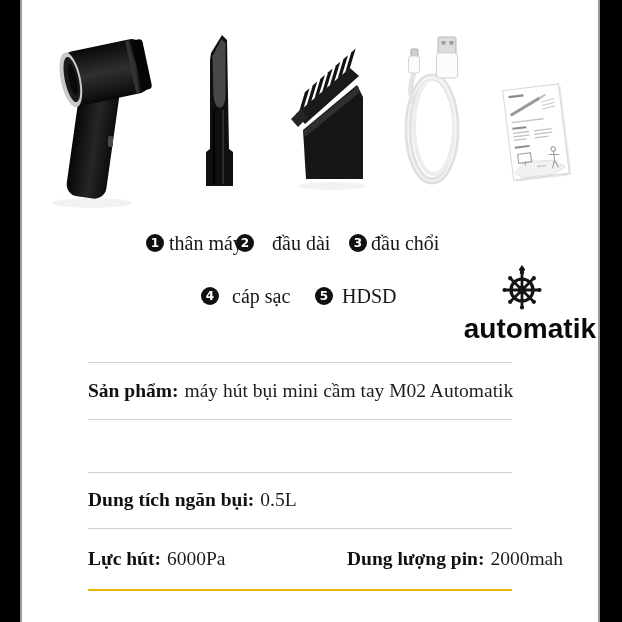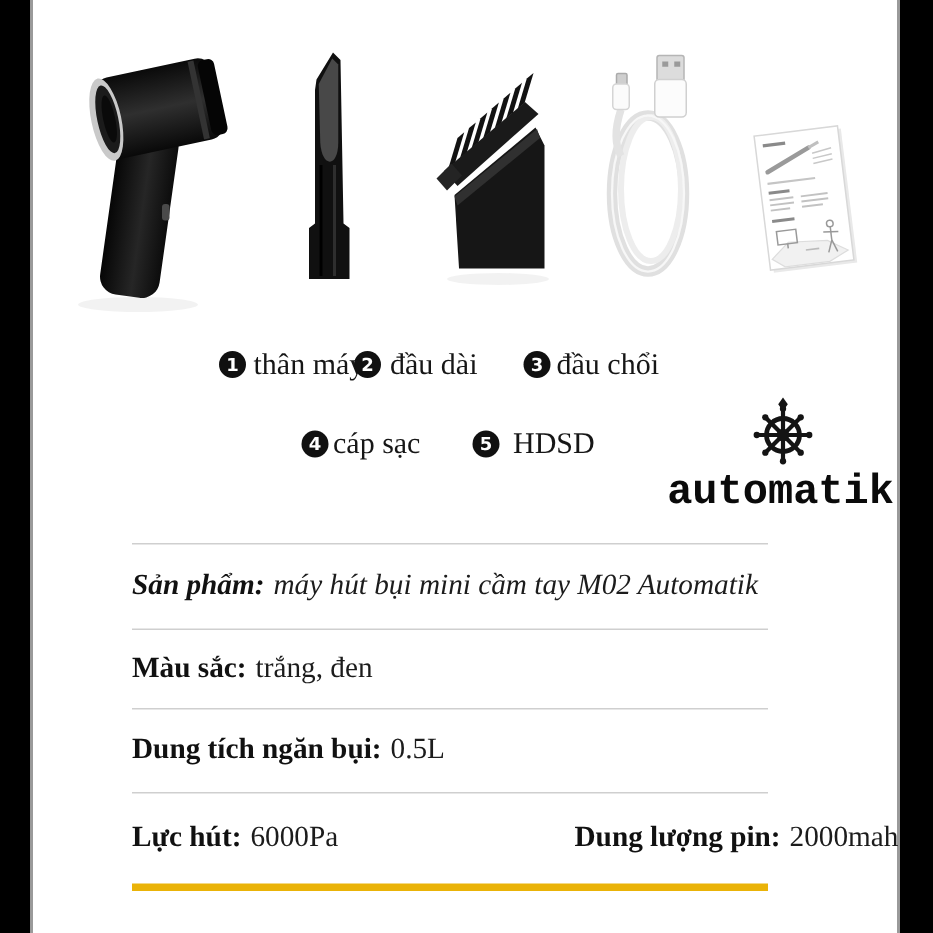--- a/index.html
+++ b/index.html
@@ -16,27 +16,27 @@
   .part-num{
     flex:0 0 auto;width:18px;height:18px;border-radius:50%;background:#101010;
     color:#fff;font-family:"DejaVu Sans",sans-serif;font-weight:bold;font-size:12px;
     display:flex;align-items:center;justify-content:center;line-height:1;
   }
   .part-label{font-size:20px;color:#161616;white-space:nowrap;line-height:1;}
   
   .brand-helm{position:absolute;left:500px;top:262px;}
   .brand-name{
     position:absolute;left:434px;top:315px;width:162px;text-align:right;
-    font-family:Liberation Mono, monospace;font-weight:bold;font-size:28px;
+    font-family:Liberation Sans, sans-serif;font-weight:bold;font-size:28px;
     color:#0a0a0a;line-height:1;letter-spacing:0px;
   }
   
   .spec-table{position:absolute;left:88px;top:362px;width:424px;}
   .spec-row{display:flex;align-items:center;border-top:1px solid #cfcfcf;}
-  .spec-row.last{border-bottom:5px solid #eab308;gap:36px;}
+  .spec-row.last{border-bottom:2px solid #eab308;}
   .spec-row.h1{height:56px;}
   .spec-row.h2{height:52px;}
   .spec-row.h3{height:55px;}
   .spec-row.h4{height:60px;}
   .spec-cell{white-space:nowrap;font-size:19.5px;line-height:1.15;}
   .spec-cell.c1{flex:0 0 259px;}
   .spec-cell.c2{flex:1 0 auto;overflow:visible;}
   .spec-label{font-weight:bold;margin-right:6px;color:#111;}
   .spec-value{color:#1c1c1c;}
 </style>
@@ -146,29 +146,29 @@
       <rect x="533" y="166" width="9" height="1.1" fill="#bbbbbb"></rect>
     </g>
   </svg>
 
   <div class="part-item" style="left:146px;top:233px;">
     <span class="part-num">1</span>
     <span class="part-label" style="margin-left:5px;">thân máy</span>
   </div>
   <div class="part-item" style="left:236px;top:233px;">
     <span class="part-num">2</span>
-    <span class="part-label" style="margin-left:6px;">đầu dài</span>
+    <span class="part-label" style="margin-left:18px;">đầu dài</span>
   </div>
   <div class="part-item" style="left:349px;top:233px;">
     <span class="part-num">3</span>
     <span class="part-label" style="margin-left:4px;">đầu chổi</span>
   </div>
   <div class="part-item" style="left:201px;top:286px;">
     <span class="part-num">4</span>
-    <span class="part-label" style="margin-left:3px;">cáp sạc</span>
+    <span class="part-label" style="margin-left:13px;">cáp sạc</span>
   </div>
   <div class="part-item" style="left:315px;top:286px;">
     <span class="part-num">5</span>
     <span class="part-label" style="margin-left:9px;">HDSD</span>
   </div>
 
   <svg class="brand-helm" width="44" height="52" viewBox="0 0 44 52">
     <g stroke="#141414" stroke-width="2.8" stroke-linecap="round">
       <line x1="22" y1="28" x2="22" y2="11"></line>
       <line x1="22" y1="28" x2="34" y2="16"></line>
@@ -190,28 +190,25 @@
         <circle cx="10.2" cy="39.8" r="2.1"></circle>
       <circle cx="4.5" cy="28" r="2.1"></circle>
         <circle cx="10.2" cy="16.2" r="2.1"></circle>
       <polygon points="22,3 25.2,7.5 22,12 18.8,7.5"></polygon>
     </g>
   </svg>
   <div class="brand-name">automatik</div>
 
   <div class="spec-table">
     <div class="spec-row h1">
-      <div class="spec-cell c1" style="flex:1 0 auto;font-style:italic;">
+      <div class="spec-cell c1" style="flex:1 0 auto;">
         <span class="spec-label">Sản phẩm:</span><span class="spec-value">máy hút bụi mini cầm tay M02 Automatik</span>
       </div>
     </div>
     <div class="spec-row h2">
-      <div class="spec-cell c1">
-        <span class="spec-label">Màu sắc:</span><span class="spec-value">trắng, đen</span>
-      </div>
     </div>
     <div class="spec-row h3">
       <div class="spec-cell c2">
         <span class="spec-label">Dung tích ngăn bụi:</span><span class="spec-value">0.5L</span>
       </div>
     </div>
     <div class="spec-row h4 last">
       <div class="spec-cell c1">
         <span class="spec-label">Lực hút:</span><span class="spec-value">6000Pa</span>
       </div>

